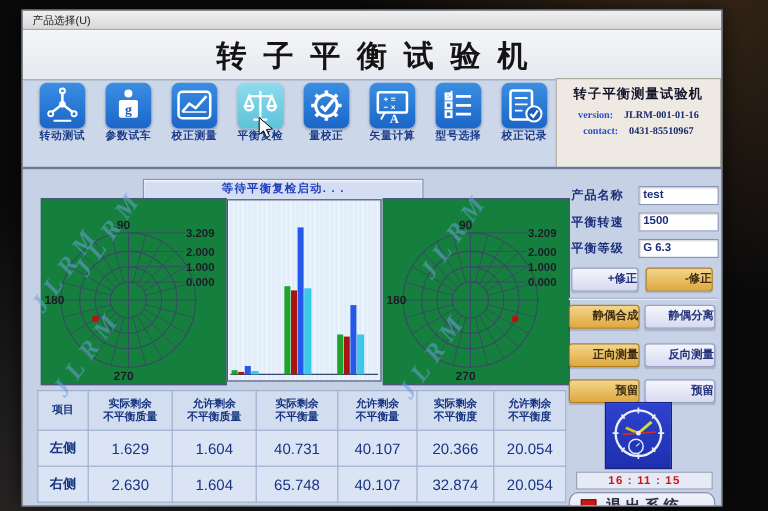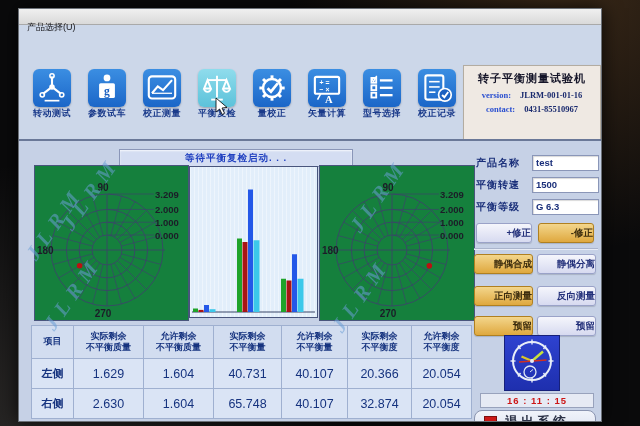--- a/index.html
+++ b/index.html
@@ -12,21 +12,21 @@
       #0a0a0b;
   }
   .screen{
     position:absolute;left:18px;top:8px;width:582px;height:412px;
     background:#ccd7e9;border:1px solid #6b7077;box-shadow:0 0 18px rgba(0,0,0,.8);
     overflow:hidden;
   }
   
   .menubar{position:absolute;left:0;top:0;width:582px;height:15px;
     background:linear-gradient(#f0f0f0,#d9d9d9);border-bottom:1px solid #a9a9a9;}
-  .menu-item{position:absolute;left:4px;top:1px;font-size:9px;color:#16161a;padding:11px 4px;}
+  .menu-item{position:absolute;left:4px;top:1px;font-size:9px;color:#16161a;padding:1px 4px;}
   
   .titlebar{position:absolute;left:0;top:16px;width:582px;height:41px;
     background:linear-gradient(#f4f5f8,#e6e9ef);border-bottom:1px solid #9fa6b4;}
   .apptitle{display:block;text-align:center;margin-top:5px;
     font-family:"Liberation Serif","DejaVu Serif",serif;font-weight:bold;
     font-size:25px;letter-spacing:14px;color:#141414;text-indent:14px;}
   
   .toolbar{position:absolute;left:0;top:58px;width:460px;height:72px;background:transparent;}
   .tool{position:absolute;top:2px;width:50px;text-align:center;cursor:pointer;}
   .icon-box{width:38px;height:38px;margin:0 auto;border-radius:6px;
@@ -91,20 +91,23 @@
 </style>
 </head>
 <body>
 
 <div class="screen">
 
   <div class="menubar">
     <span class="menu-item">产品选择(U)</span>
   </div>
 
+  <div class="titlebar">
+    <span class="apptitle">转子平衡试验机</span>
+  </div>
 
   <div class="toolbar">
     <div class="tool" style="left:8px">
       <div class="icon-box">
         <svg width="38" height="38" viewBox="0 0 36 36">
           <circle cx="18" cy="17" r="2.6" fill="#fff"></circle>
           <g stroke="#fff" stroke-width="2" fill="none">
             <line x1="18" y1="17" x2="18" y2="7"></line>
               <line x1="18" y1="17" x2="9.5" y2="23.5"></line>
               <line x1="18" y1="17" x2="26.5" y2="23.5"></line>

